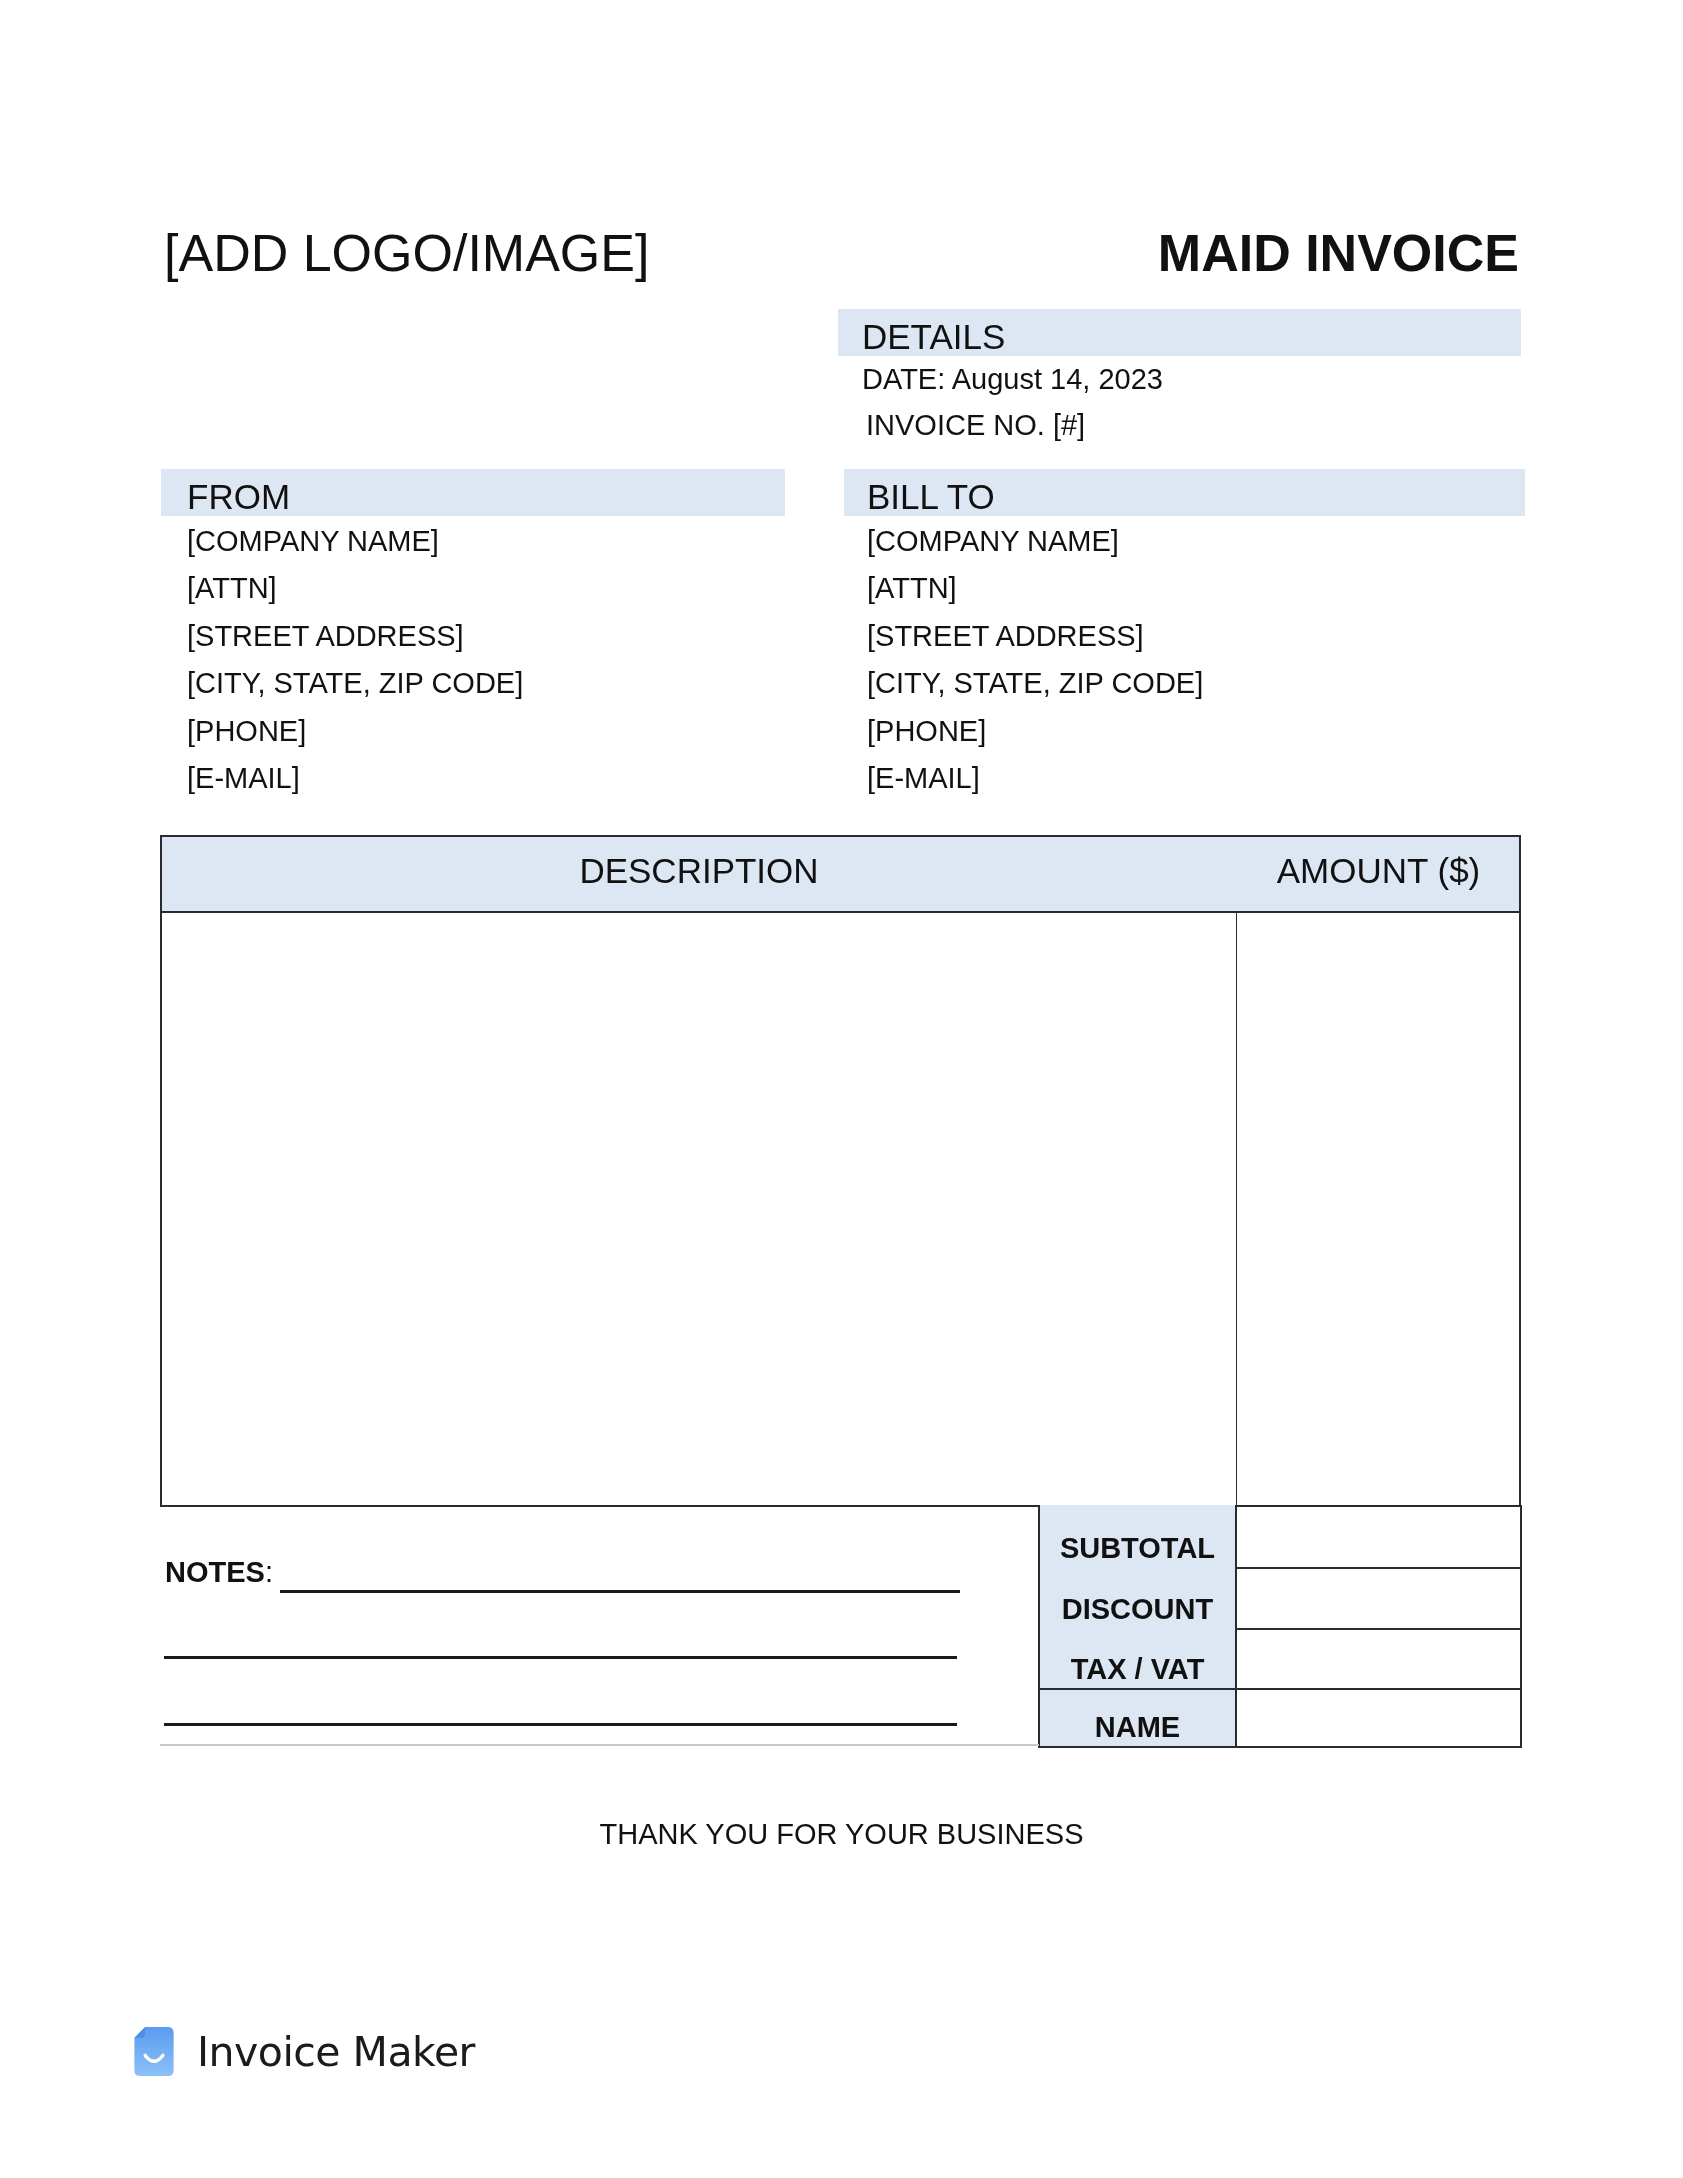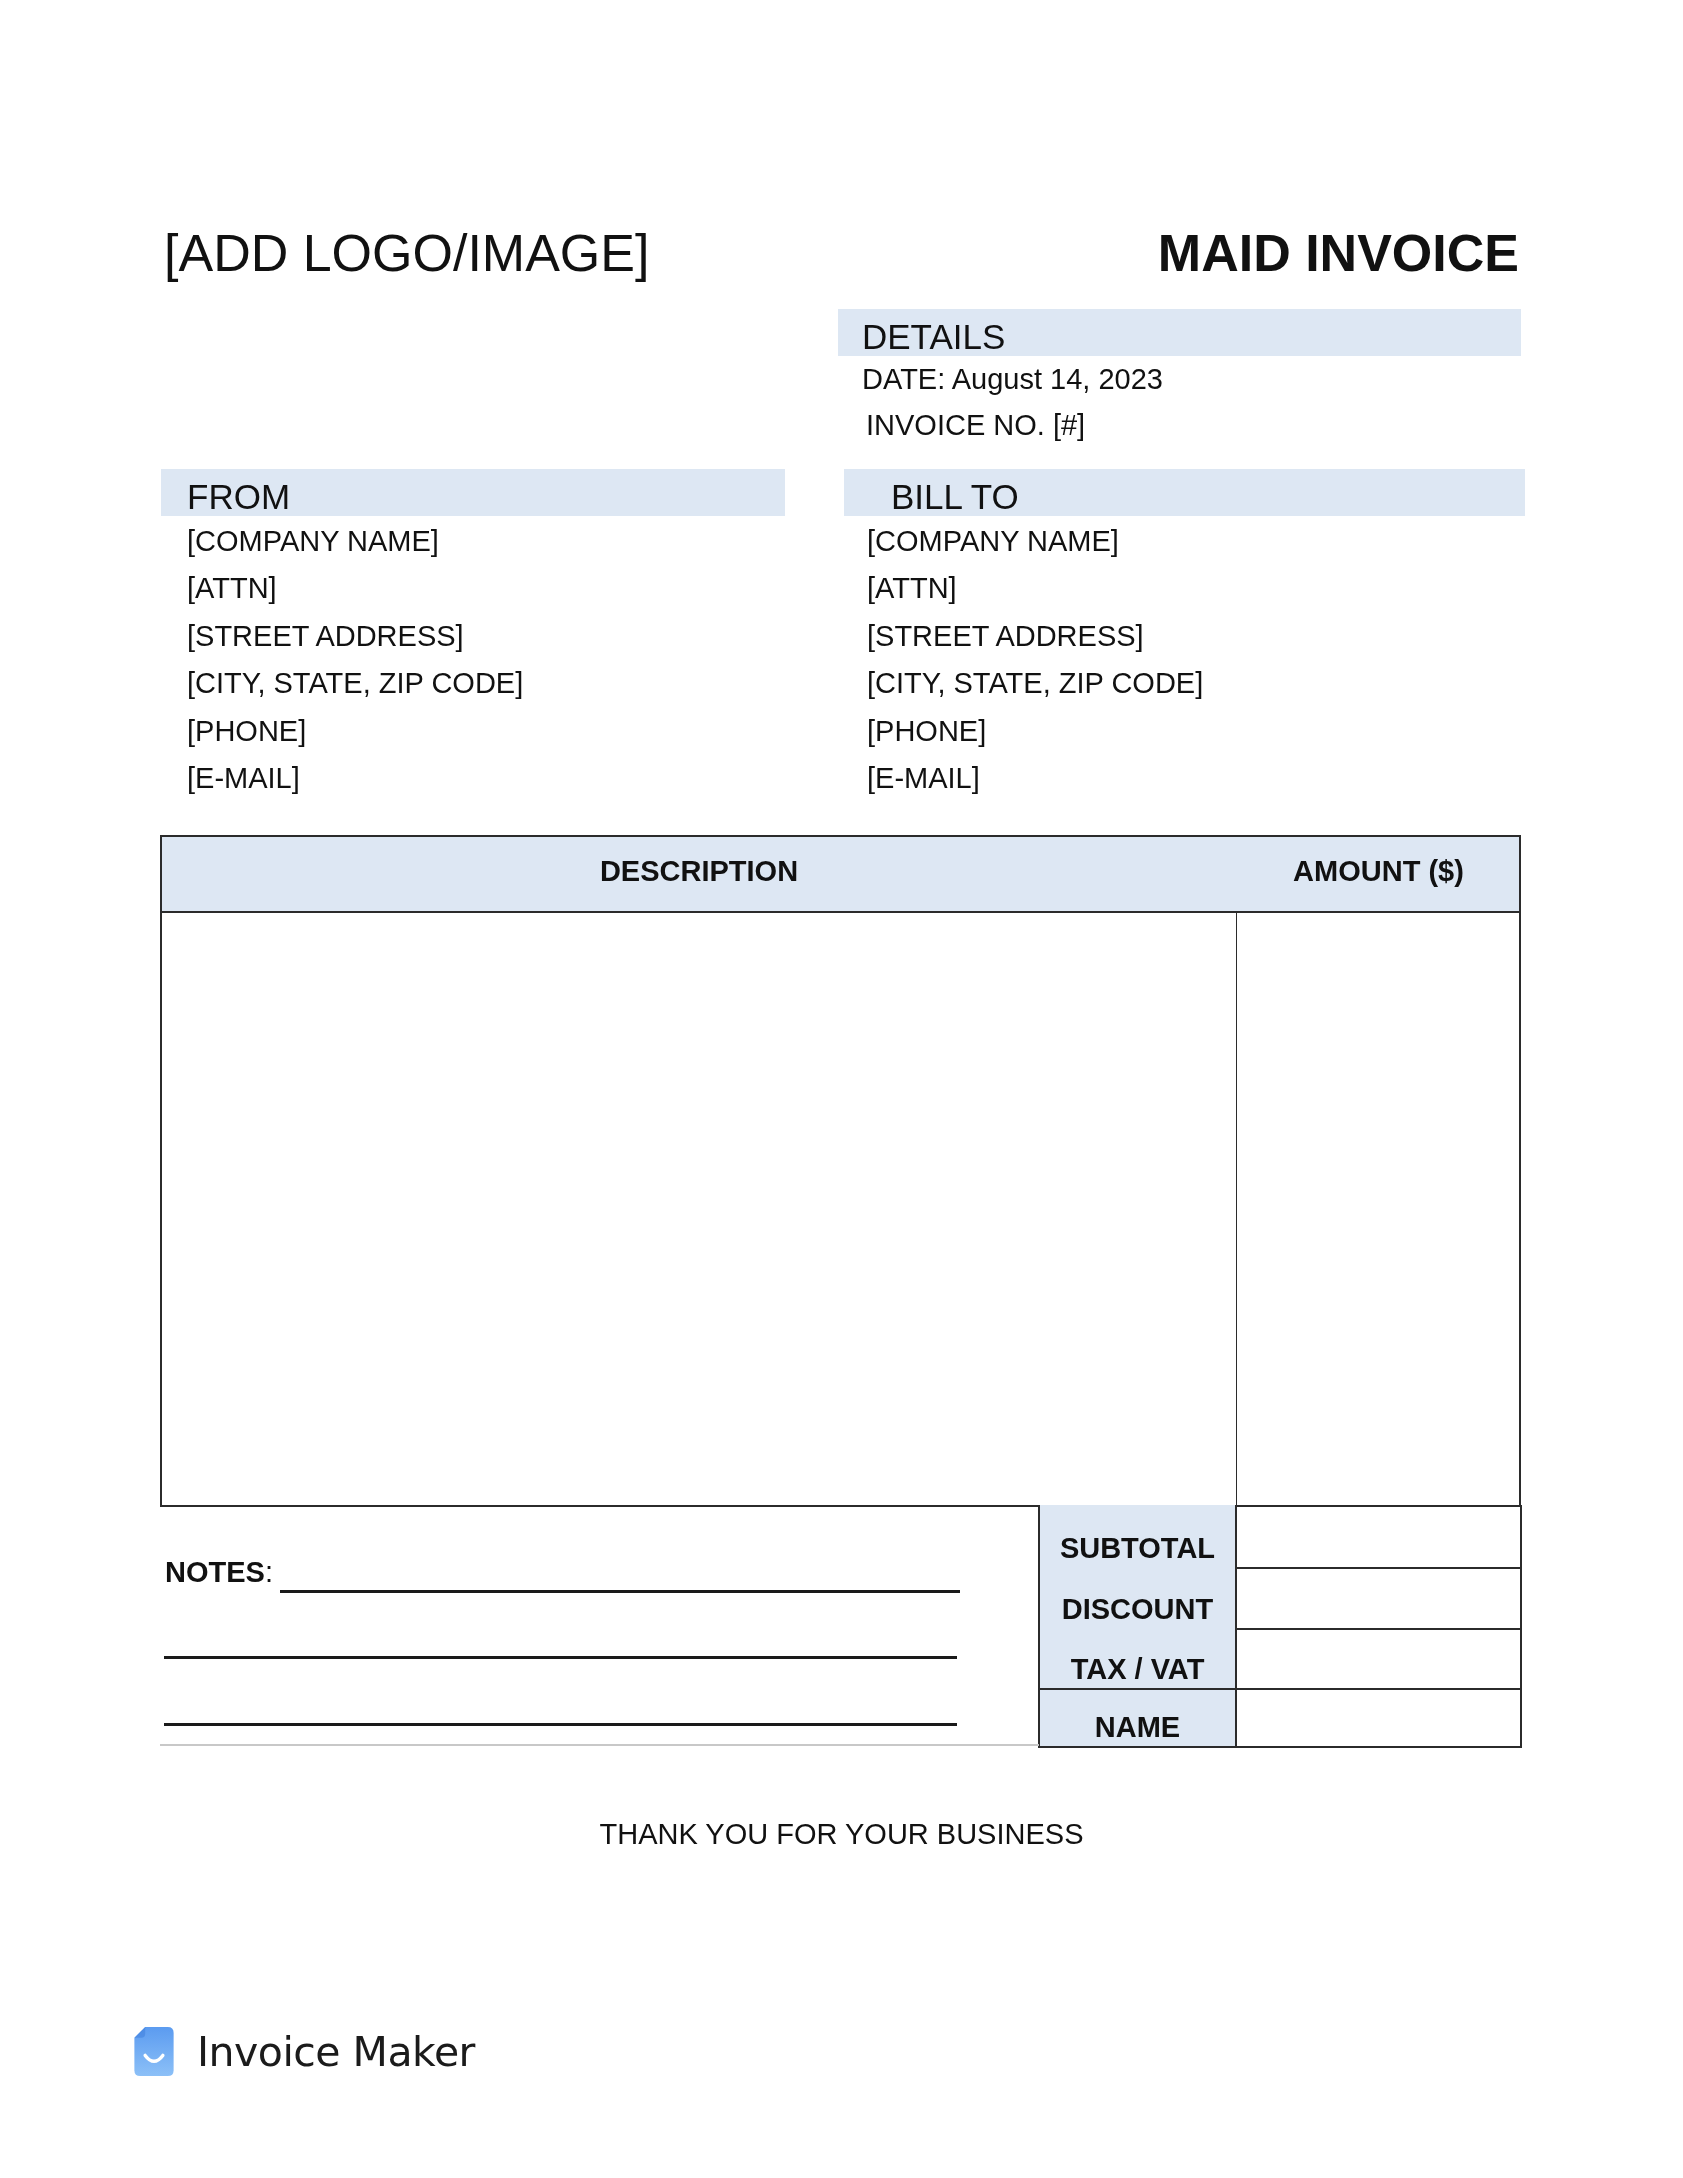--- a/index.html
+++ b/index.html
@@ -9,21 +9,21 @@
     .band-label { position: absolute; font-weight: normal; font-size: 35px; line-height: 1; white-space: nowrap; }
     .line-text { position: absolute; font-size: 29px; line-height: 1; white-space: nowrap; }
     .title-left { position: absolute; left: 164px; top: 227px; font-size: 52px; line-height: 1; white-space: nowrap; }
     .title-right { position: absolute; right: 164px; top: 227px; font-size: 52px; font-weight: bold; line-height: 1; white-space: nowrap; }
 
     .items-table { position: absolute; left: 160px; top: 835px; width: 1361px; height: 672px;
                    border: 2px solid #2b2b2b; box-sizing: border-box; }
     .items-head { position: absolute; left: 0; top: 0; right: 0; height: 76px; background: #dde7f3;
                   border-bottom: 2px solid #2b2b2b; box-sizing: border-box; }
     .items-head .th { position: absolute; top: 0; height: 68px; display: flex; align-items: center; justify-content: center;
-                      font-weight: bold; font-size: 29px; white-space: nowrap; }
+                      font-weight: normal; font-size: 35px; white-space: nowrap; }
     .col-divider { position: absolute; left: 1074px; top: 76px; bottom: 0; width: 0; border-left: 1.5px solid #2b2b2b; }
     .desc-cell { position: absolute; left: 0; top: 76px; width: 1074px; bottom: 0; }
     .amt-cell { position: absolute; left: 1076px; top: 76px; right: 0; bottom: 0; }
 
     .totals { position: absolute; left: 1038px; top: 1505px; width: 484px; height: 243px; }
     .tot-labels { position: absolute; left: 0; top: 0; width: 199px; height: 243px; background: #dde7f3;
                   border-left: 2px solid #2b2b2b; border-right: 2px solid #2b2b2b; border-bottom: 2px solid #2b2b2b; box-sizing: border-box; padding-left: 8px; }
     .tot-row-label { position: absolute; left: 0; width: 195px; text-align: center; font-weight: bold; font-size: 29px; line-height: 1; }
     .tot-sep { position: absolute; left: 0; right: 0; border-top: 2px solid #2b2b2b; }
     .tot-values { position: absolute; left: 199px; top: 0; width: 285px; height: 243px;
@@ -56,21 +56,21 @@
 <div class="band" style="left:161px; top:469px; width:624px; height:47px;"></div>
 <div class="band-label" style="left:187px; top:479px;">FROM</div>
 <div class="line-text" style="left:187px; top:527px;">[COMPANY NAME]</div>
 <div class="line-text" style="left:187px; top:574px;">[ATTN]</div>
 <div class="line-text" style="left:187px; top:622px;">[STREET ADDRESS]</div>
 <div class="line-text" style="left:187px; top:669px;">[CITY, STATE, ZIP CODE]</div>
 <div class="line-text" style="left:187px; top:717px;">[PHONE]</div>
 <div class="line-text" style="left:187px; top:764px;">[E-MAIL]</div>
 
 <div class="band" style="left:844px; top:469px; width:681px; height:47px;"></div>
-<div class="band-label" style="left:867px; top:479px;margin-left:24px;">BILL TO</div>
+<div class="band-label" style="left:867px; top:479px;">BILL TO</div>
 <div class="line-text" style="left:867px; top:527px;">[COMPANY NAME]</div>
 <div class="line-text" style="left:867px; top:574px;">[ATTN]</div>
 <div class="line-text" style="left:867px; top:622px;">[STREET ADDRESS]</div>
 <div class="line-text" style="left:867px; top:669px;">[CITY, STATE, ZIP CODE]</div>
 <div class="line-text" style="left:867px; top:717px;">[PHONE]</div>
 <div class="line-text" style="left:867px; top:764px;">[E-MAIL]</div>
 
 <div class="items-table">
   <div class="items-head">
     <div class="th" style="left:0; width:1074px;">DESCRIPTION</div>

